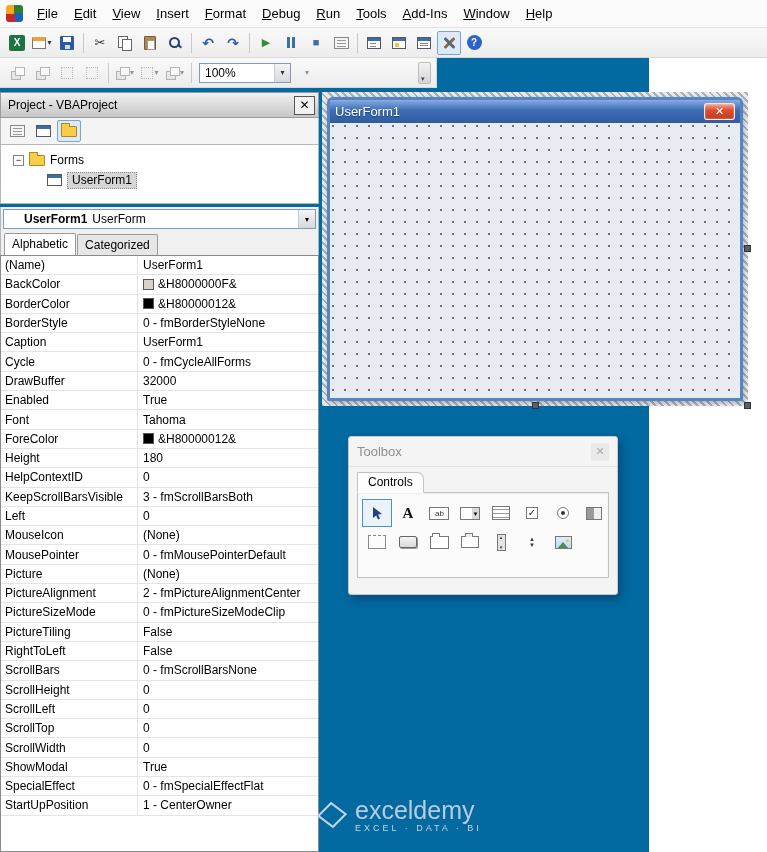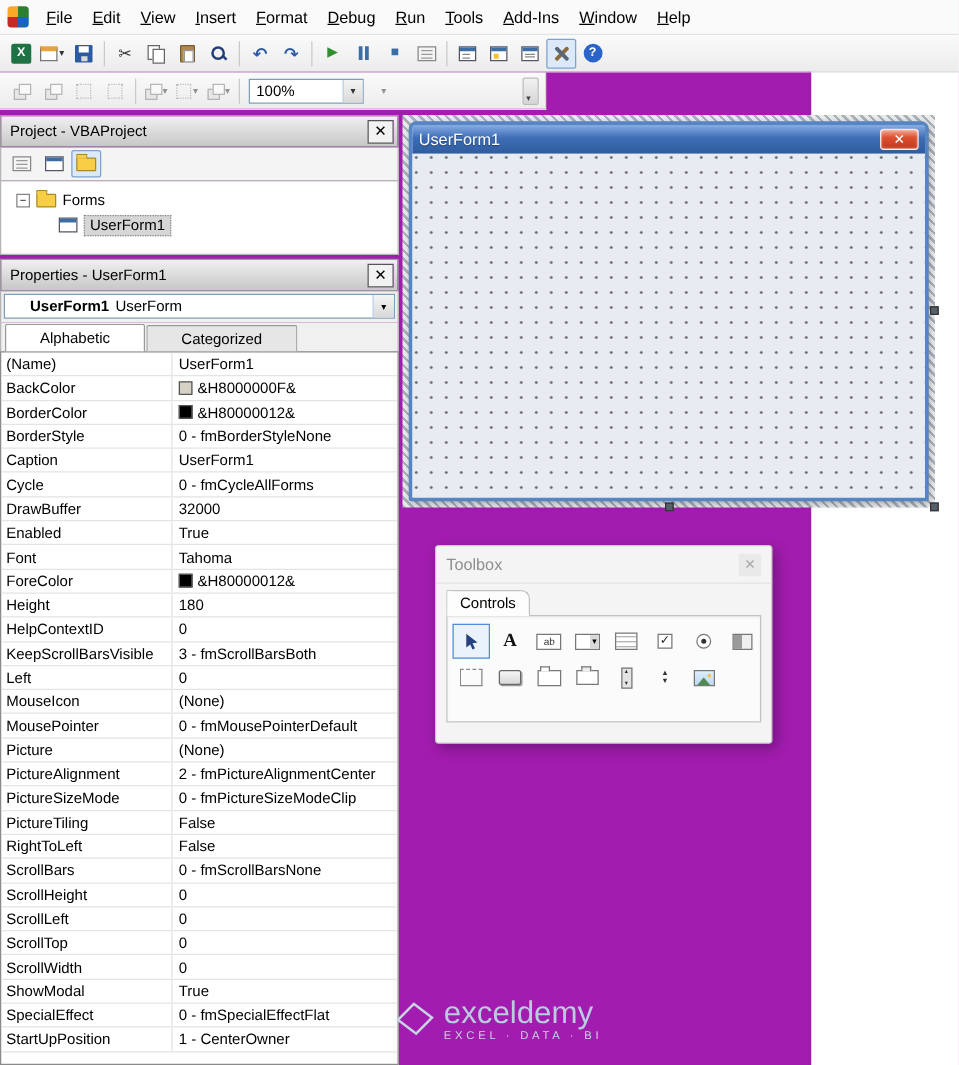--- a/index.html
+++ b/index.html
@@ -1,18 +1,18 @@
 <!DOCTYPE html>
 <html><head>
 <meta charset="utf-8">
 <style>
   *{margin:0;padding:0;box-sizing:border-box}
   html,body{width:767px;height:852px;overflow:hidden;background:#fff;
     font-family:"Liberation Sans","DejaVu Sans",sans-serif;font-size:12px;color:#000}
-  #app{position:relative;width:649px;height:852px;background:#a21caf}
+  #app{position:relative;width:649px;height:852px;background:#0369a1}
 
   
   .menubar{position:absolute;left:0;top:0;width:767px;height:28px;background:#FAFAFA;
     border-bottom:1px solid #E3E3E3;display:flex;align-items:center;padding-left:6px}
   .app-icon{width:17px;height:17px;margin-right:6px;border-radius:3px;
     background:conic-gradient(#2E7D32 0 25%,#1565C0 0 50%,#C62828 0 75%,#F9A825 0)}
   .menu-item{display:inline-block;padding:5px 8px;font-size:13px;cursor:default}
   .menu-item::first-letter{text-decoration:underline}
 
   
@@ -105,21 +105,21 @@
   
   #properties-panel{position:absolute;left:0;top:207px;width:319px;height:645px;display:flex;flex-direction:column}
   .obj-combo-row{height:25px;border-left:1px solid #B5B5B5;border-right:1px solid #B5B5B5;background:#F0F0F0;padding:2px}
   .obj-combo{height:20px;border:1px solid #7F9DB9;background:#fff;display:flex;align-items:center}
   .oc-text{flex:1;padding-left:20px;white-space:nowrap;overflow:hidden}
   .oc-text b{margin-right:5px}
   .oc-btn{width:17px;height:18px;background:linear-gradient(#F5F5F5,#D8D8D8);border-left:1px solid #B9CDE2;
     display:flex;align-items:center;justify-content:center;font-size:8px}
   .tabs-row{height:23px;border-left:1px solid #B5B5B5;border-right:1px solid #B5B5B5;background:#F0F0F0;
     display:flex;align-items:flex-end;padding-left:3px;gap:1px}
-  .ptab{padding:3px 27px;border:1px solid #9A9A9A;border-bottom:none;font-size:12px;background:#E6E6E6;
+  .ptab{padding:3px 7px;border:1px solid #9A9A9A;border-bottom:none;font-size:12px;background:#E6E6E6;
     border-radius:2px 2px 0 0;position:relative}
   .ptab.active{background:#fff;padding-bottom:4px;z-index:2}
   .props-grid{flex:1;background:#fff;border:1px solid #8A8A8A;overflow:hidden}
   .prow{display:flex;height:19.3px;border-bottom:1px solid #E4E4E4;}
   .pname{width:137px;padding-left:4px;border-right:1px solid #E4E4E4;height:100%;display:flex;
     align-items:center;overflow:hidden;white-space:nowrap}
   .pval{flex:1;padding-left:5px;display:flex;align-items:center;overflow:hidden;white-space:nowrap}
   .swatch{width:11px;height:11px;border:1px solid #555;margin-right:4px;flex:0 0 auto;display:inline-block}
 
   
@@ -332,24 +332,20 @@
         <span>Forms</span>
       </div>
       <div class="tree-row">
         <span class="formmini-icon indent2"></span>
         <span class="tree-sel">UserForm1</span>
       </div>
     </div>
   </div>
 
   <div id="properties-panel">
-    <div class="panel-titlebar">
-      <span>Properties - UserForm1</span>
-      <span class="panel-close"></span>
-    </div>
     <div class="obj-combo-row">
       <div class="obj-combo">
         <span class="oc-text">
           <b>UserForm1</b><span>UserForm</span>
         </span>
         <span class="oc-btn">▾</span>
       </div>
     </div>
     <div class="tabs-row">
       <span class="ptab active">Alphabetic</span>

